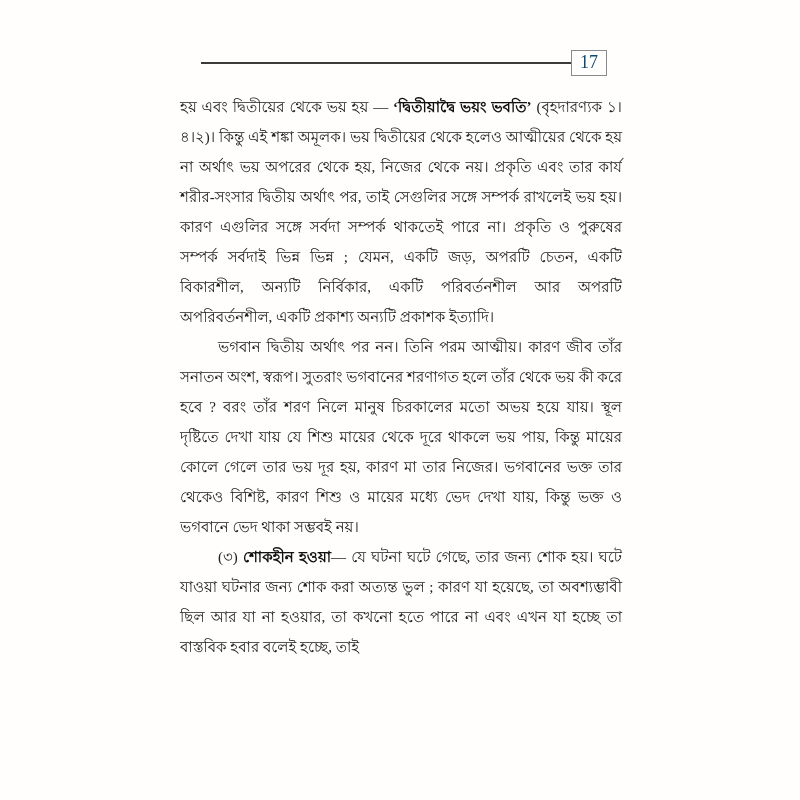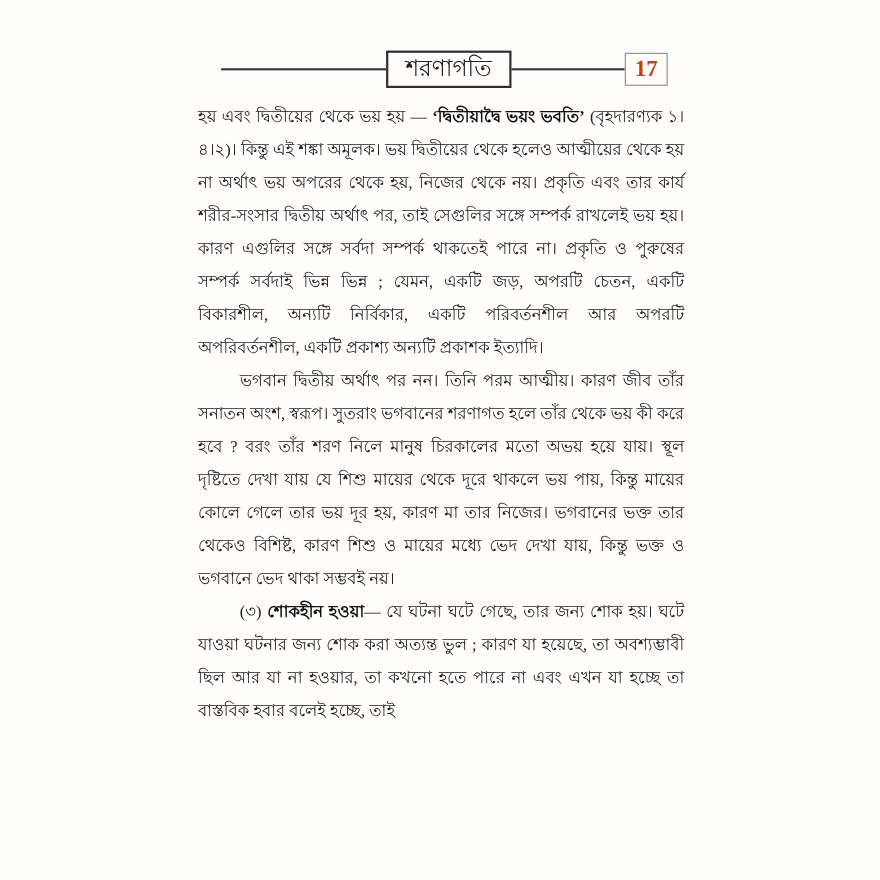--- a/index.html
+++ b/index.html
@@ -42,23 +42,23 @@
     padding: 1px 16px 3px 16px;
     font-size: 21px;
     line-height: 26px;
     color: #222;
     white-space: nowrap;
     background: #fffefd;
   }
   .pageno-box {
     border: 1px solid #8a8a8a;
     padding: 1px 8px 2px 8px;
-    font-size: 21px;
-    font-weight: bold;
-    color: #c2410c;
+    font-size: 18px;
+    font-weight: normal;
+    color: #0c4a6e;
     background: #fffefd;
   }
   .body-text p {
     margin: 0;
     font-size: 15px;
     line-height: 30px;
     text-align: justify;
     color: #212121;
   }
   .body-text p.indent {
@@ -70,23 +70,20 @@
   }
 </style>
 </head>
 <body>
 
 <div class="page">
   <div class="content">
 
     <div class="header-row">
       <div class="rule left"></div>
-      <div class="title-box">
-        <span>শরণাগতি</span>
-      </div>
       <div class="rule right"></div>
       <div class="pageno-box">
         <span>17</span>
       </div>
     </div>
 
     <div class="body-text">
 
       <p><span>হয় এবং দ্বিতীয়ের থেকে ভয় হয় — </span><strong>‘দ্বিতীয়াদ্বৈ ভয়ং ভবতি’</strong><span> (বৃহদারণ্যক ১।৪।২)। কিন্তু এই শঙ্কা অমূলক। ভয় দ্বিতীয়ের থেকে হলেও আত্মীয়ের থেকে হয় না অর্থাৎ ভয় অপরের থেকে হয়, নিজের থেকে নয়। প্রকৃতি এবং তার কার্য শরীর-সংসার দ্বিতীয় অর্থাৎ পর, তাই সেগুলির সঙ্গে সম্পর্ক রাখলেই ভয় হয়। কারণ এগুলির সঙ্গে সর্বদা সম্পর্ক থাকতেই পারে না। প্রকৃতি ও পুরুষের সম্পর্ক সর্বদাই ভিন্ন ভিন্ন ; যেমন, একটি জড়, অপরটি চেতন, একটি বিকারশীল, অন্যটি নির্বিকার, একটি পরিবর্তনশীল আর অপরটি অপরিবর্তনশীল, একটি প্রকাশ্য অন্যটি প্রকাশক ইত্যাদি।</span></p>
 

